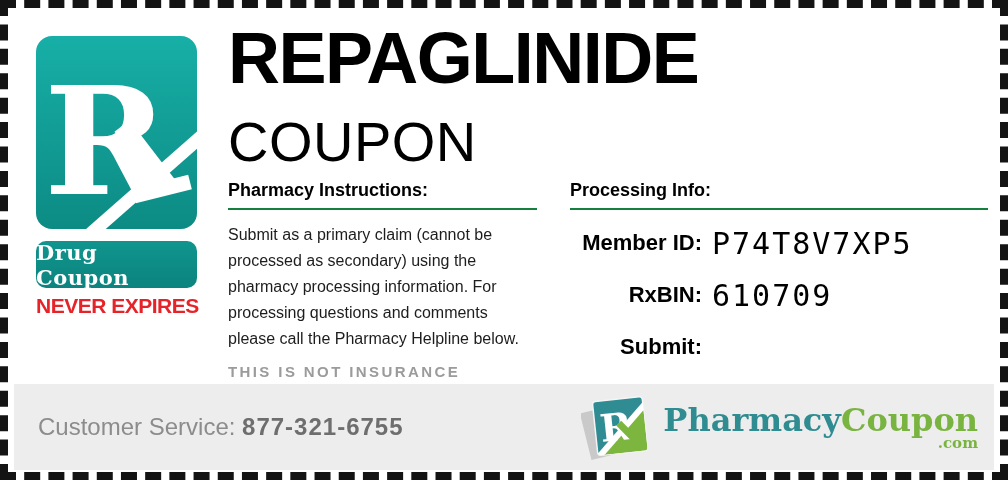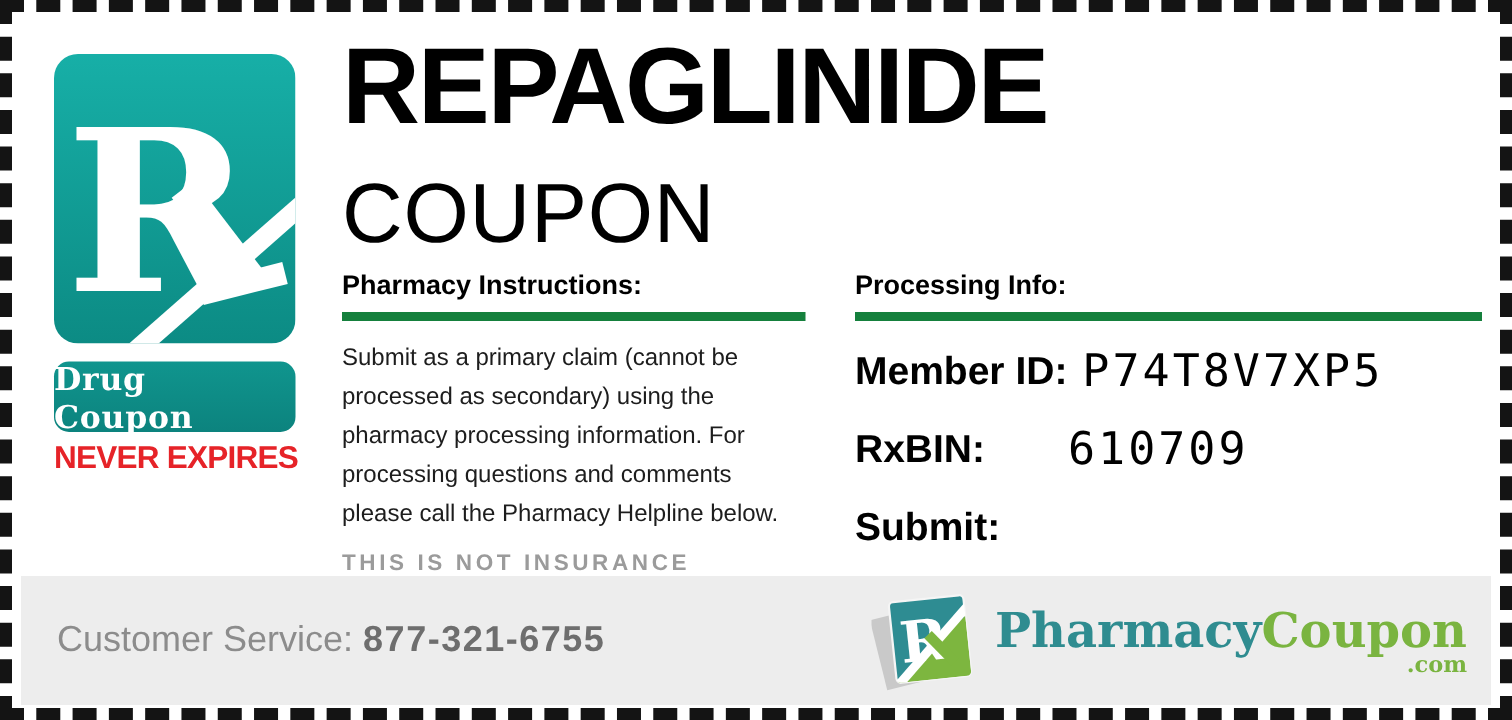--- a/index.html
+++ b/index.html
@@ -60,21 +60,21 @@
     color: #000000;
     letter-spacing: 0.5px;
   }
 
   
   .section-heading {
     font-size: 18px;
     font-weight: bold;
     color: #000000;
     padding-bottom: 7px;
-    border-bottom: 6px solid #15803d;
+    border-bottom: 2px solid #15803d;
   }
   .instructions { position: absolute; left: 220px; top: 172px; width: 309px; }
   .instructions p {
     width: 300px;
     margin-top: 12px;
     font-size: 16px;
     line-height: 26px;
     color: #1d1d1d;
   }
   .disclaimer {
@@ -84,22 +84,22 @@
     letter-spacing: 2.4px;
     color: #9b9b9b;
     white-space: nowrap;
   }
 
   .processing { position: absolute; left: 562px; top: 172px; width: 418px; }
   .rows { margin-top: 10px; }
   .field-row { display: flex; align-items: center; height: 46px; margin-bottom: 6px; }
   .field-label {
     flex: 0 0 132px;
-    text-align: left;
-    font-size: 26px;
+    text-align: right;
+    font-size: 22px;
     font-weight: bold;
     color: #000000;
     white-space: nowrap;
   }
   .field-value {
     margin-left: 10px;
     font-family: "DejaVu Sans Mono", monospace;
     font-size: 30px;
     letter-spacing: 2px;
     color: #000000;

